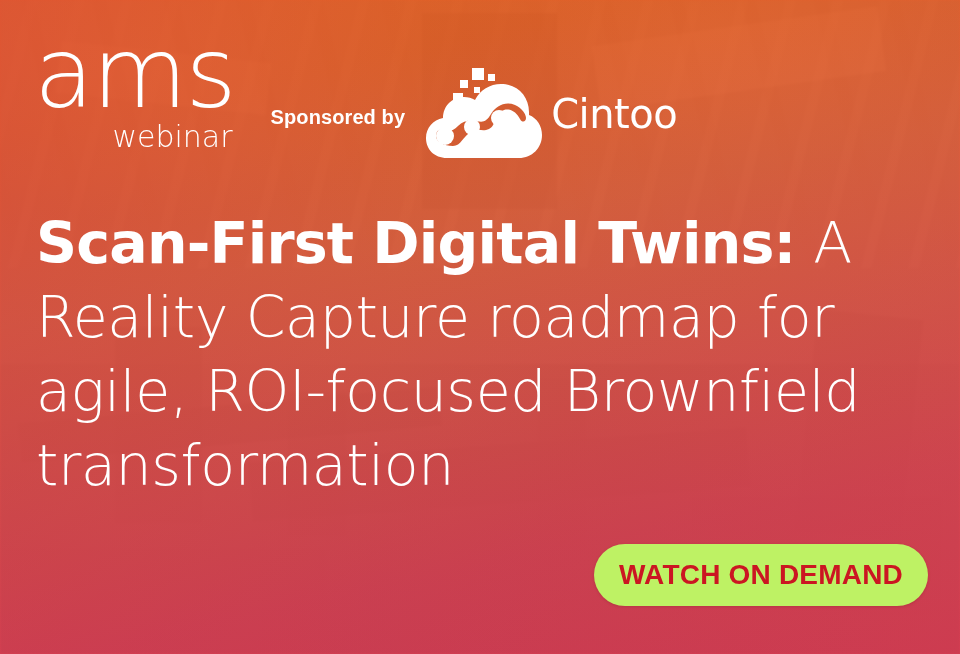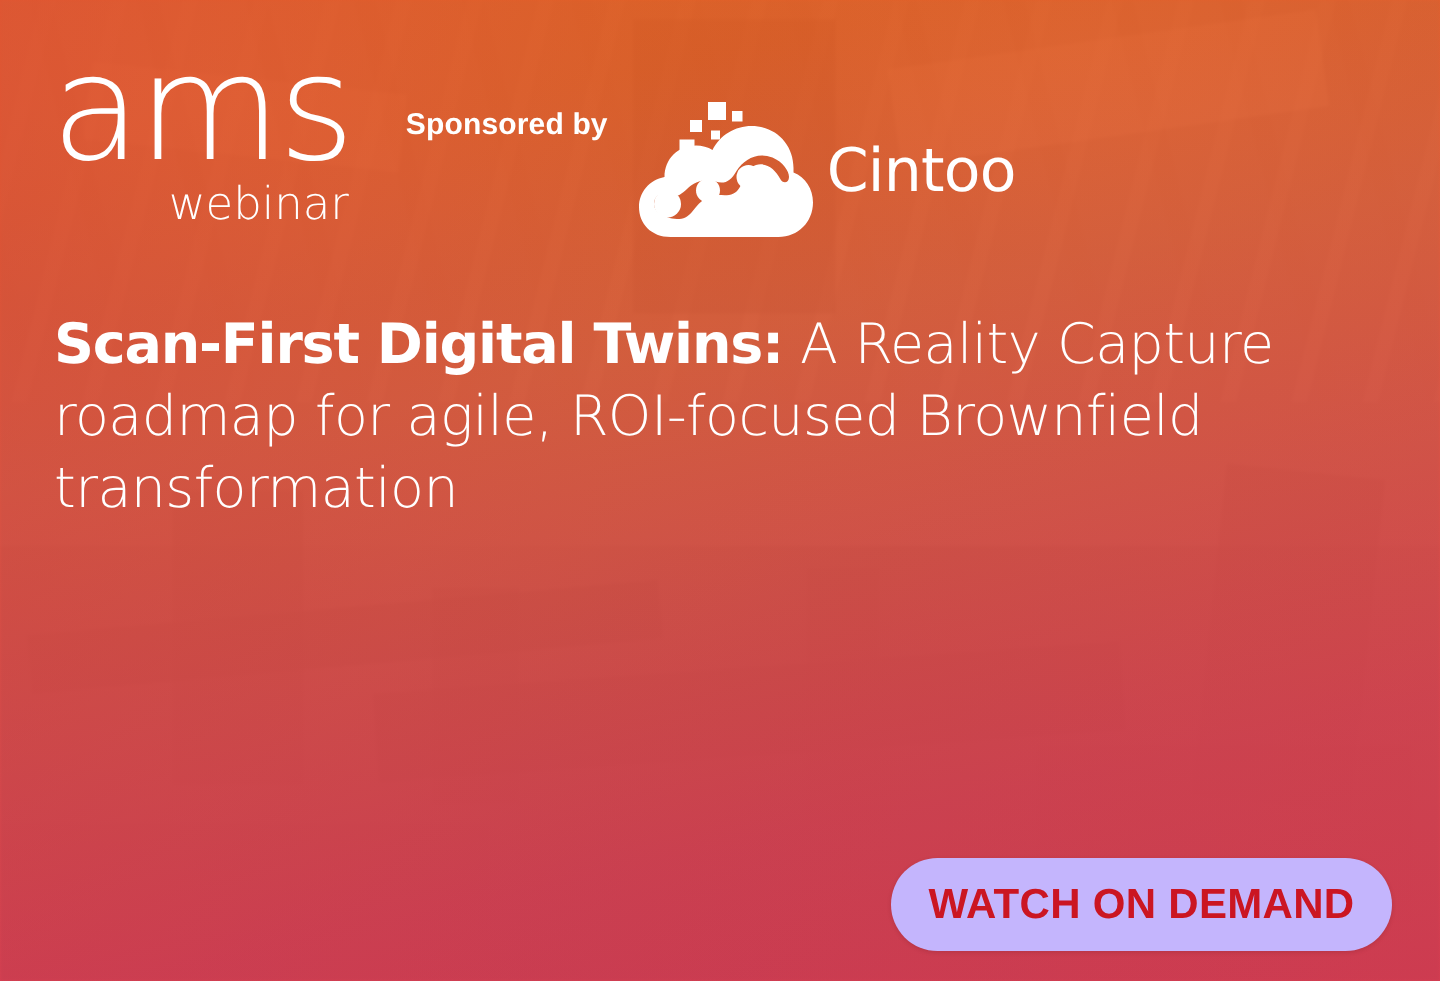--- a/index.html
+++ b/index.html
@@ -123,21 +123,21 @@
     font-weight: 300;
     font-size: 30px;
     letter-spacing: 0px;
     color: #ffffff;
     margin-top: 4px;
     margin-right: 2px;
   }
 
   .sponsor-block {
     display: flex;
-    align-items: flex-start;
+    align-items: center;
     margin-left: 36px;
     margin-top: 44px;
   }
   .sponsored-by {
     font-family: "Liberation Sans", sans-serif;
     font-weight: bold;
     font-size: 20px;
     color: #ffffff;
     letter-spacing: 0.1px;
     white-space: nowrap;
@@ -165,38 +165,38 @@
 
   
   .headline {
     position: absolute;
     left: 36px;
     top: 206px;
     width: 910px;
     color: #ffffff;
     font-family: "DejaVu Sans", sans-serif;
     font-weight: 300;
-    font-size: 37px;
+    font-size: 57px;
     line-height: 1.30;
     letter-spacing: -0.4px;
   }
   .headline .lead {
     font-weight: bold;
     letter-spacing: -0.8px;
   }
 
   
   .cta-button {
     position: absolute;
     left: 594px;
-    top: 572px;
+    top: 544px;
     width: 334px;
     height: 62px;
     border-radius: 31px;
-    background: #c4b5fd;
+    background: #bef264;
     border: none;
     display: flex;
     align-items: center;
     justify-content: center;
     cursor: pointer;
     box-shadow: 0 1px 3px rgba(90,20,30,0.18);
     padding: 0;
   }
   .cta-label {
     font-family: "Liberation Sans", sans-serif;

